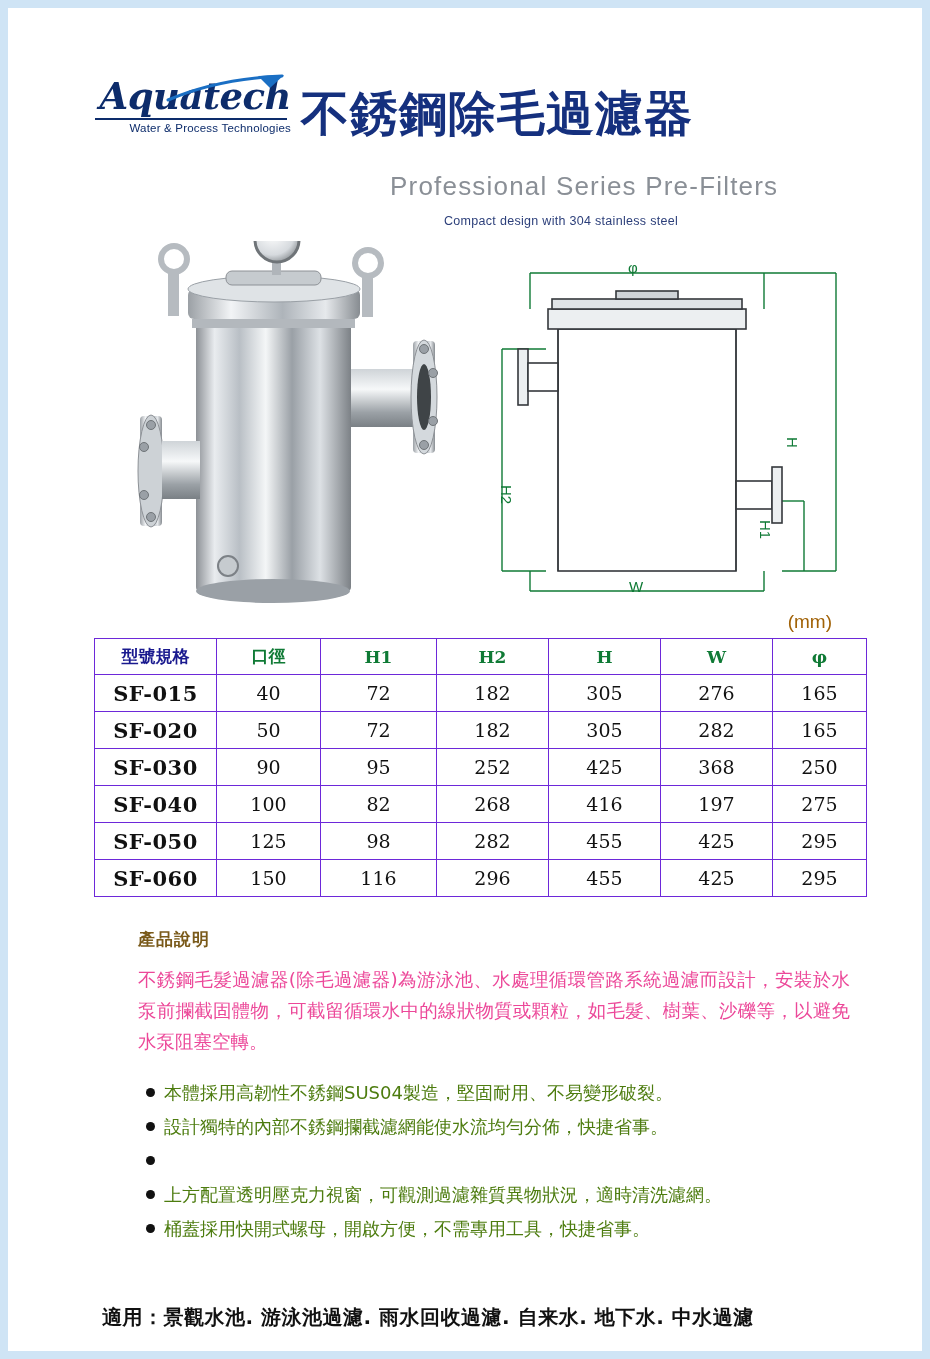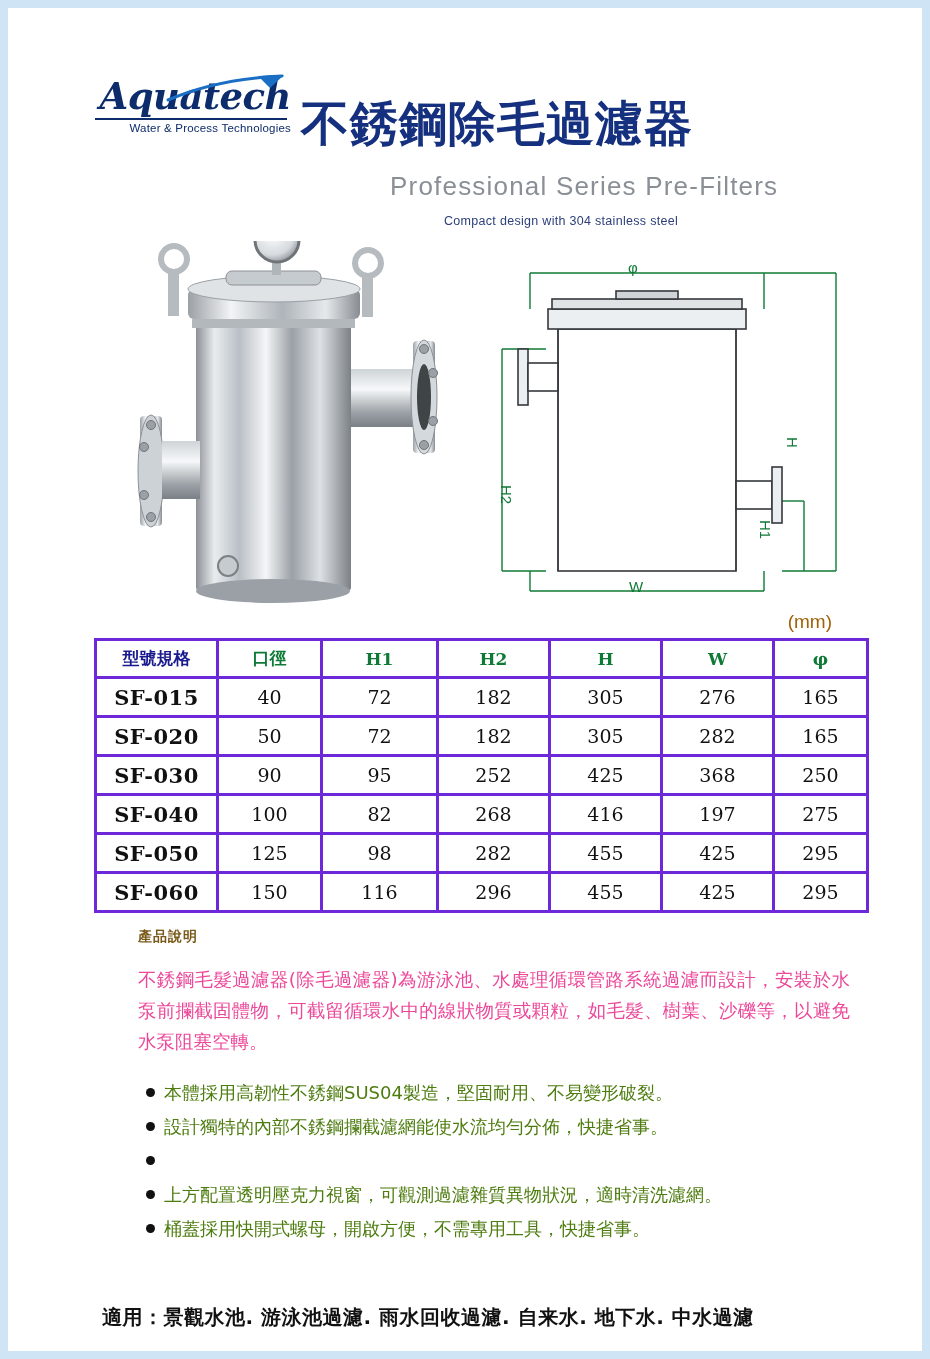--- a/index.html
+++ b/index.html
@@ -42,21 +42,21 @@
     width:192px;height:2px;background:#0d2c6b;margin:3px auto 2px auto;
   }
   .brand-tag{
     font-size:11.5px;color:#0d2c6b;letter-spacing:0.2px;
   }
   .swoosh{
     position:absolute;left:150px;top:58px;width:120px;height:30px;
     pointer-events:none;
   }
   .main-title{
-    position:absolute;left:285px;top:76px;
+    position:absolute;left:285px;top:66px;
     font-family:"DejaVu Sans", sans-serif;
     font-weight:bold;
     font-size:48px;
     color:#15307e;
     letter-spacing:1px;
     white-space:nowrap;
   }
   .sub-title{
     position:absolute;left:374px;top:155px;
     font-size:26px;
@@ -91,21 +91,21 @@
   }
 
   
   table.spec{
     position:absolute;left:78px;top:622px;
     width:772px;
     border-collapse:collapse;
     table-layout:fixed;
   }
   table.spec th, table.spec td{
-    border:3px solid #6d28d9;
+    border:1px solid #6d28d9;
     text-align:center;
     font-family:"DejaVu Serif", serif;
     color:#111;
   }
   table.spec th{
     height:33px;
     font-size:17px;
     font-weight:bold;
     color:#0f7a35;
   }
@@ -116,21 +116,21 @@
   }
   table.spec td.model{
     font-size:21px;
     font-weight:bold;
     letter-spacing:0.5px;
   }
 
   
   .desc-title{
     position:absolute;left:122px;top:912px;
-    font-size:14px;font-weight:bold;color:#7a5a1a;
+    font-size:17px;font-weight:bold;color:#7a5a1a;
     font-family:"DejaVu Sans", sans-serif;
     letter-spacing:1px;
   }
   .desc-body{
     position:absolute;left:122px;top:948px;width:712px;
     font-size:18.5px;line-height:31px;color:#ec4899;
     font-family:"DejaVu Sans", sans-serif;
     text-align:justify;
   }
   .bullets{

